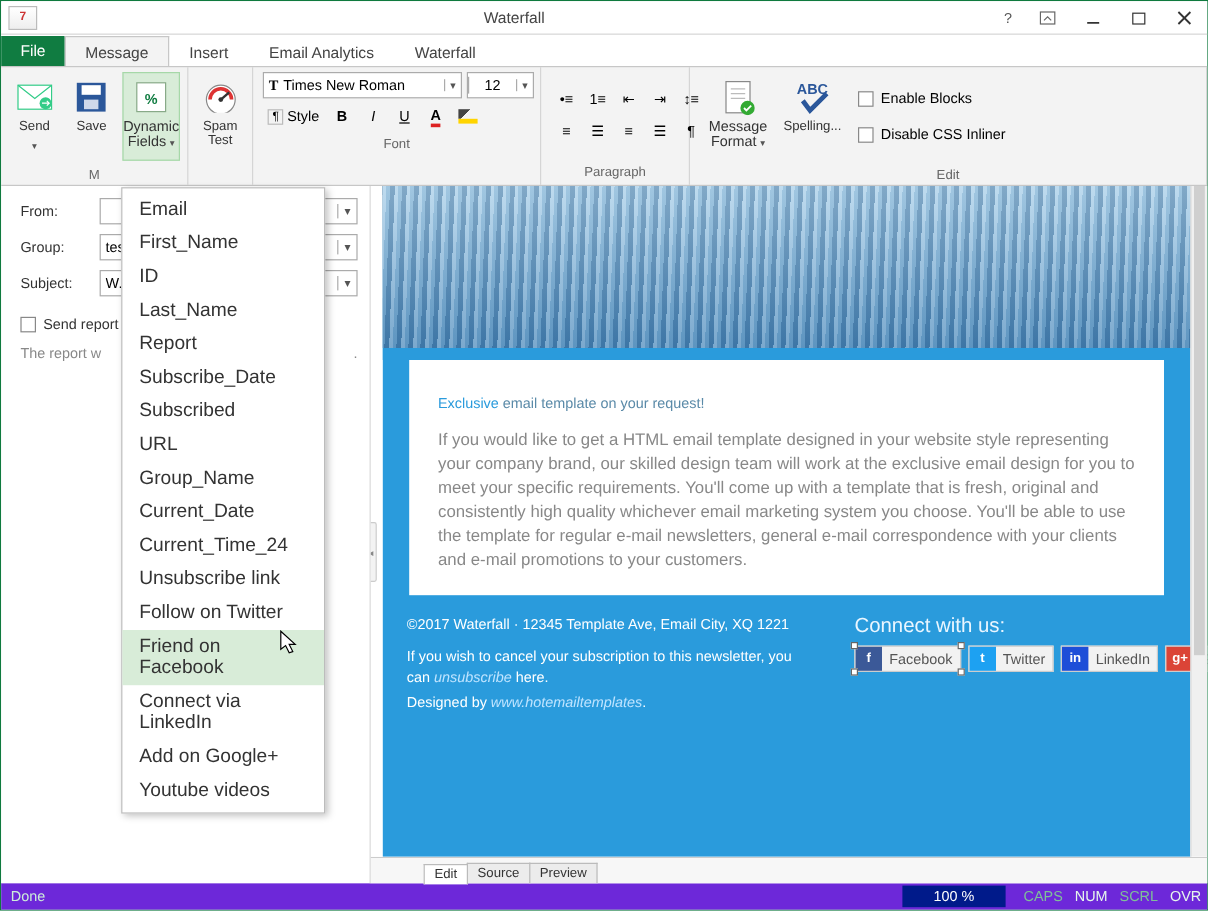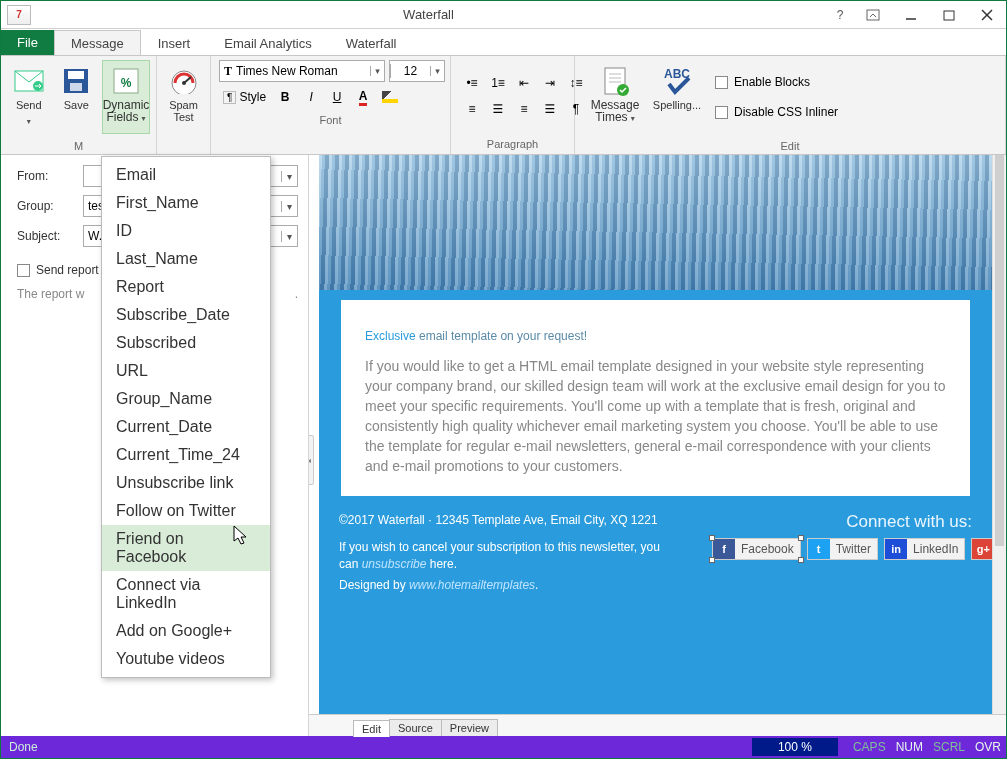--- a/index.html
+++ b/index.html
@@ -56,21 +56,21 @@
     repeating-linear-gradient(92deg, #9cc8e6 0 3px, #6fa9d1 3px 6px, #3e7aa9 6px 10px),
     linear-gradient(180deg,#314f72 0%, #4b7ba6 40%, #5d8cb7 100%);
     border-bottom:10px solid #2a9bdc;}
   .content-block{background:#fff;margin:0 22px;padding:20px 24px;}
   .hdr{font-size:22px;color:#5a8aa8;font-weight:400;margin-bottom:10px;}
   .hdr .accent{color:#2a9bdc;font-weight:400;}
   .body-p{color:#888;font-size:14px;line-height:20px;}
   .footer{margin:16px 20px 20px;display:flex;gap:30px;}
   .foot-left{flex:1;color:#fff;font-size:12px;line-height:17px;}
   .foot-left a{color:#bfe4ff;font-style:italic;text-decoration:none;}
-  .foot-right{width:260px;color:#fff;text-align:right;}
+  .foot-right{width:260px;color:#fff;}
   .connect-label{font-size:17px;color:#eaf6ff;margin-bottom:6px;}
   .social-row{display:flex;gap:6px;}
   .soc{height:22px;display:flex;align-items:center;background:#f2f2f2;border:1px solid #ccc;font-size:10px;color:#555;position:relative;}
   .soc .i{width:22px;height:20px;color:#fff;display:flex;align-items:center;justify-content:center;font-weight:bold;font-size:11px;}
   .soc .t{padding:0 6px;}
   .fb .i{background:#3b5998;} .tw .i{background:#1da1f2;} .li .i{background:#1d4ed8;} .gp .i{background:#db4437;}
   .sel-handle{position:absolute;width:6px;height:6px;border:1px solid #666;background:#fff;}
   .scrollbar-v{position:absolute;right:0;top:0;width:14px;height:100%;background:#f0f0f0;border-left:1px solid #ddd;}
   .scrollbar-v .thumb{position:absolute;left:2px;right:2px;top:0;height:70%;background:#cfcfcf;}
   .bottom-tabs{height:22px;border-top:1px solid #ccc;display:flex;align-items:flex-end;padding-left:44px;gap:0;background:#f7f7f7;}
@@ -269,21 +269,21 @@
             <span class="ic">
                 <svg width="28" height="30">
                   <rect x="4" y="2" width="20" height="26" fill="#fff" stroke="#888"></rect>
                   <line x1="8" y1="8" x2="20" y2="8" stroke="#bbb"></line>
                   <line x1="8" y1="12" x2="20" y2="12" stroke="#bbb"></line>
                   <line x1="8" y1="16" x2="20" y2="16" stroke="#bbb"></line>
                   <circle cx="22" cy="24" r="6" fill="#3a3"></circle>
                   <path d="M19 24 L21 26 L25 22" stroke="#fff" fill="none" stroke-width="1.5"></path>
                 </svg>
               </span>
-            <span class="lbl"><span>Message Times</span> <span class="drop"></span></span>
+            <span class="lbl"><span>Message Format</span> <span class="drop"></span></span>
           </div>
           <div class="bigbtn" style="width:56px">
             <span class="ic">
                 <svg width="34" height="30">
                   <text x="3" y="12" font-size="11" fill="#2b579a" font-weight="bold">ABC</text>
                   <path d="M8 18 L14 26 L28 12" stroke="#2b579a" stroke-width="4" fill="none"></path>
                 </svg>
               </span>
             <span class="lbl">Spelling...</span>
           </div>

